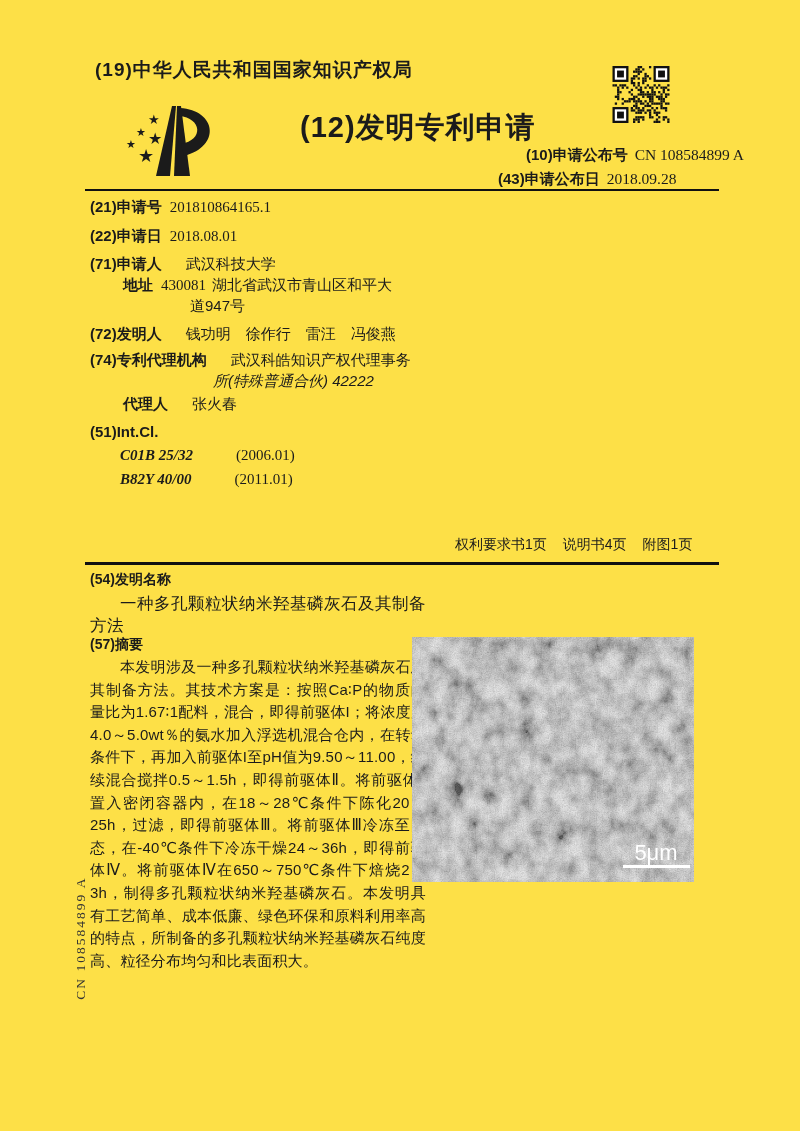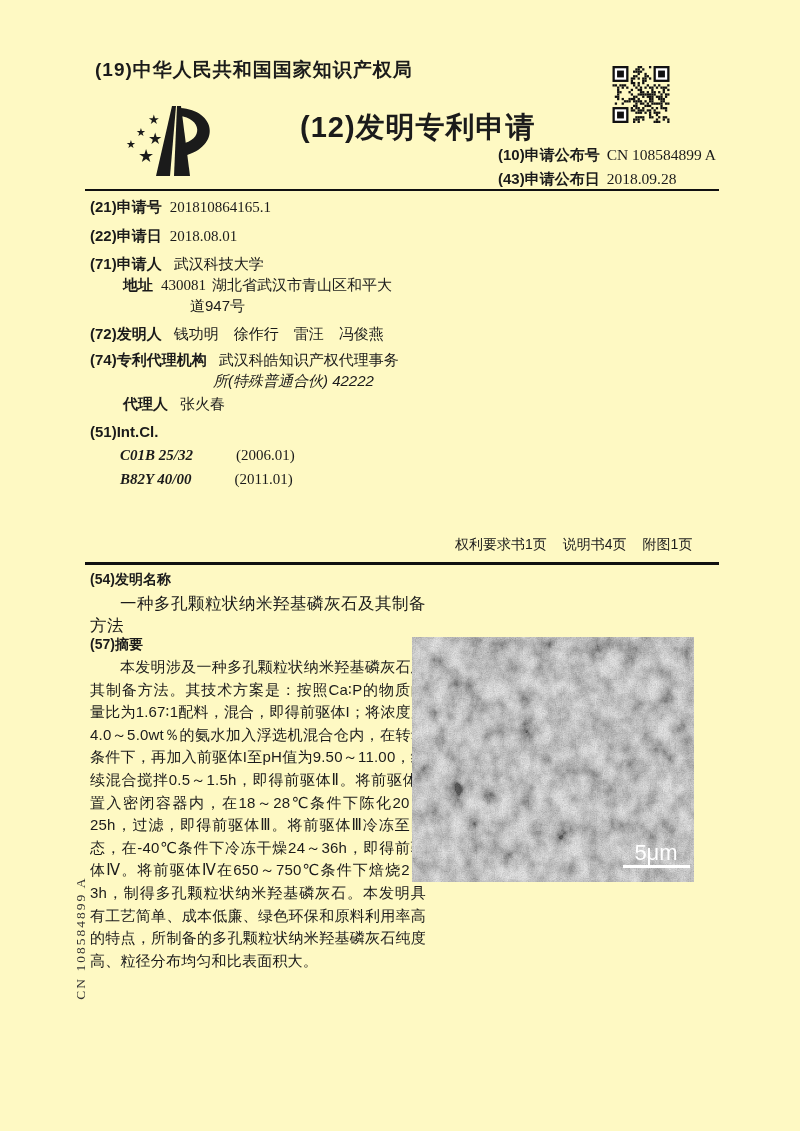--- a/index.html
+++ b/index.html
@@ -1,32 +1,32 @@
 <!DOCTYPE html>
 <html><head>
 <meta charset="utf-8">
 <style>
   html,body{margin:0;padding:0;background:#e8e8e8;}
   .page{
-    position:relative;width:800px;height:1131px;background:#fef9c3;
+    position:relative;width:800px;height:1131px;background:#fde047;
     margin:0 auto;overflow:hidden;
     font-family:"Liberation Sans","DejaVu Sans",sans-serif;
     color:#1b1b1b;
   }
   .abs{position:absolute;white-space:nowrap;}
   .office-line{left:95px;top:57px;font-size:19px;font-weight:600;letter-spacing:1px;}
   .doc-type{left:300px;top:108px;font-size:29px;font-weight:bold;letter-spacing:1px;}
   .pub-line{font-size:15px;}
   .pub-line .lbl{font-weight:bold;}
   .pub-line .val{font-family:"Liberation Serif","DejaVu Serif",serif;font-size:15.5px;margin-left:7px;}
   .rule{position:absolute;left:85px;width:634px;background:#111;}
   .f15{font-size:15px;}
   .lbl{font-weight:bold;}
   .val{font-family:"Liberation Serif","DejaVu Serif",serif;margin-left:8px;}
-  .cnval{margin-left:12px;}
+  .cnval{margin-left:24px;}
   .intcl-item{font-family:"Liberation Serif","DejaVu Serif",serif;font-style:italic;font-weight:bold;font-size:15px;}
   .intcl-item .yr{font-style:normal;font-weight:normal;margin-left:1px;padding-left:42px;}
   .pages-info{left:455px;top:536px;font-size:14px;}
   .pages-info span{margin-right:16px;}
   .sec-head{font-size:14px;font-weight:bold;}
   .title-line{font-size:16.5px;letter-spacing:0.5px;}
   .abstract{
     left:90px;top:656px;width:336px;white-space:normal;
     font-size:15px;line-height:22.6px;text-align:justify;text-indent:2em;
     letter-spacing:0.2px;
@@ -265,21 +265,21 @@
         <text x="18" y="38" font-size="11">★</text>
         <text x="30" y="46" font-size="16">★</text>
         <text x="8" y="50" font-size="11">★</text>
         <text x="20" y="64" font-size="18">★</text>
       </g>
     </svg>
   </div>
 
   <div class="abs doc-type">(12)发明专利申请</div>
 
-  <div class="abs pub-line" style="left:498px;top:146px;">
+  <div class="abs pub-line" style="left:526px;top:146px;">
     <span class="lbl">(10)申请公布号</span><span class="val">CN 108584899 A</span>
   </div>
   <div class="abs pub-line" style="left:498px;top:170px;">
     <span class="lbl">(43)申请公布日</span><span class="val">2018.09.28</span>
   </div>
 
   <div class="rule" style="top:189px;height:2px;"></div>
 
   <div class="abs f15" style="left:90px;top:198px;">
     <span class="lbl">(21)申请号</span><span class="val">201810864165.1</span>

